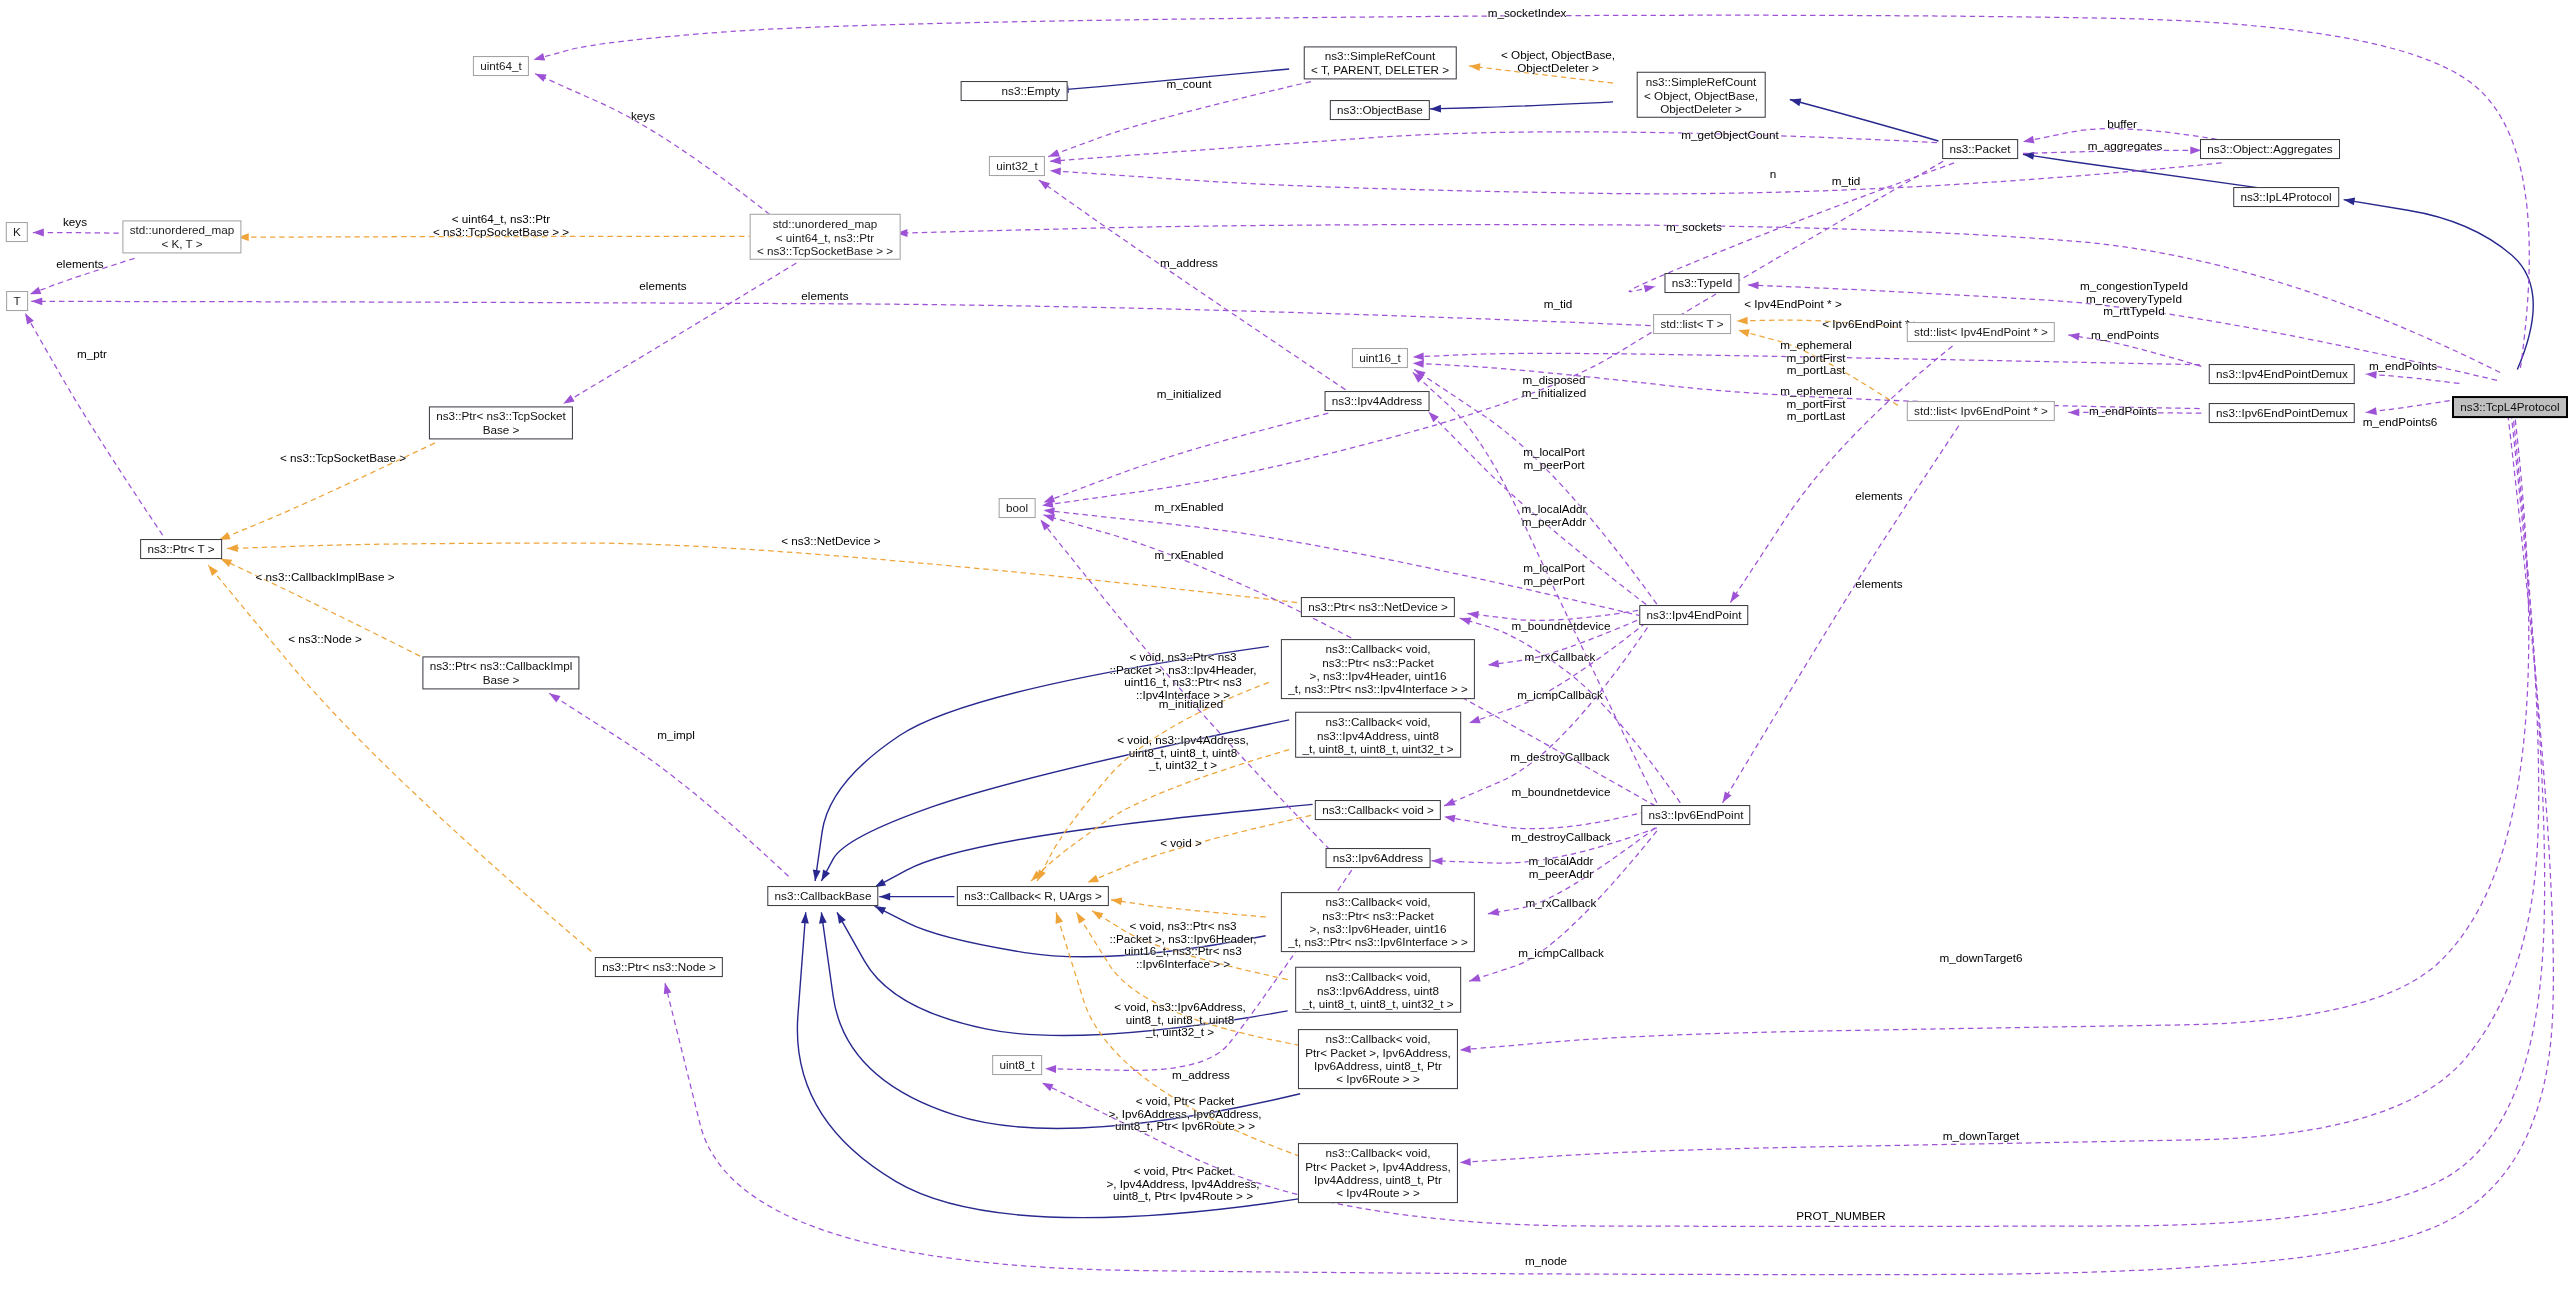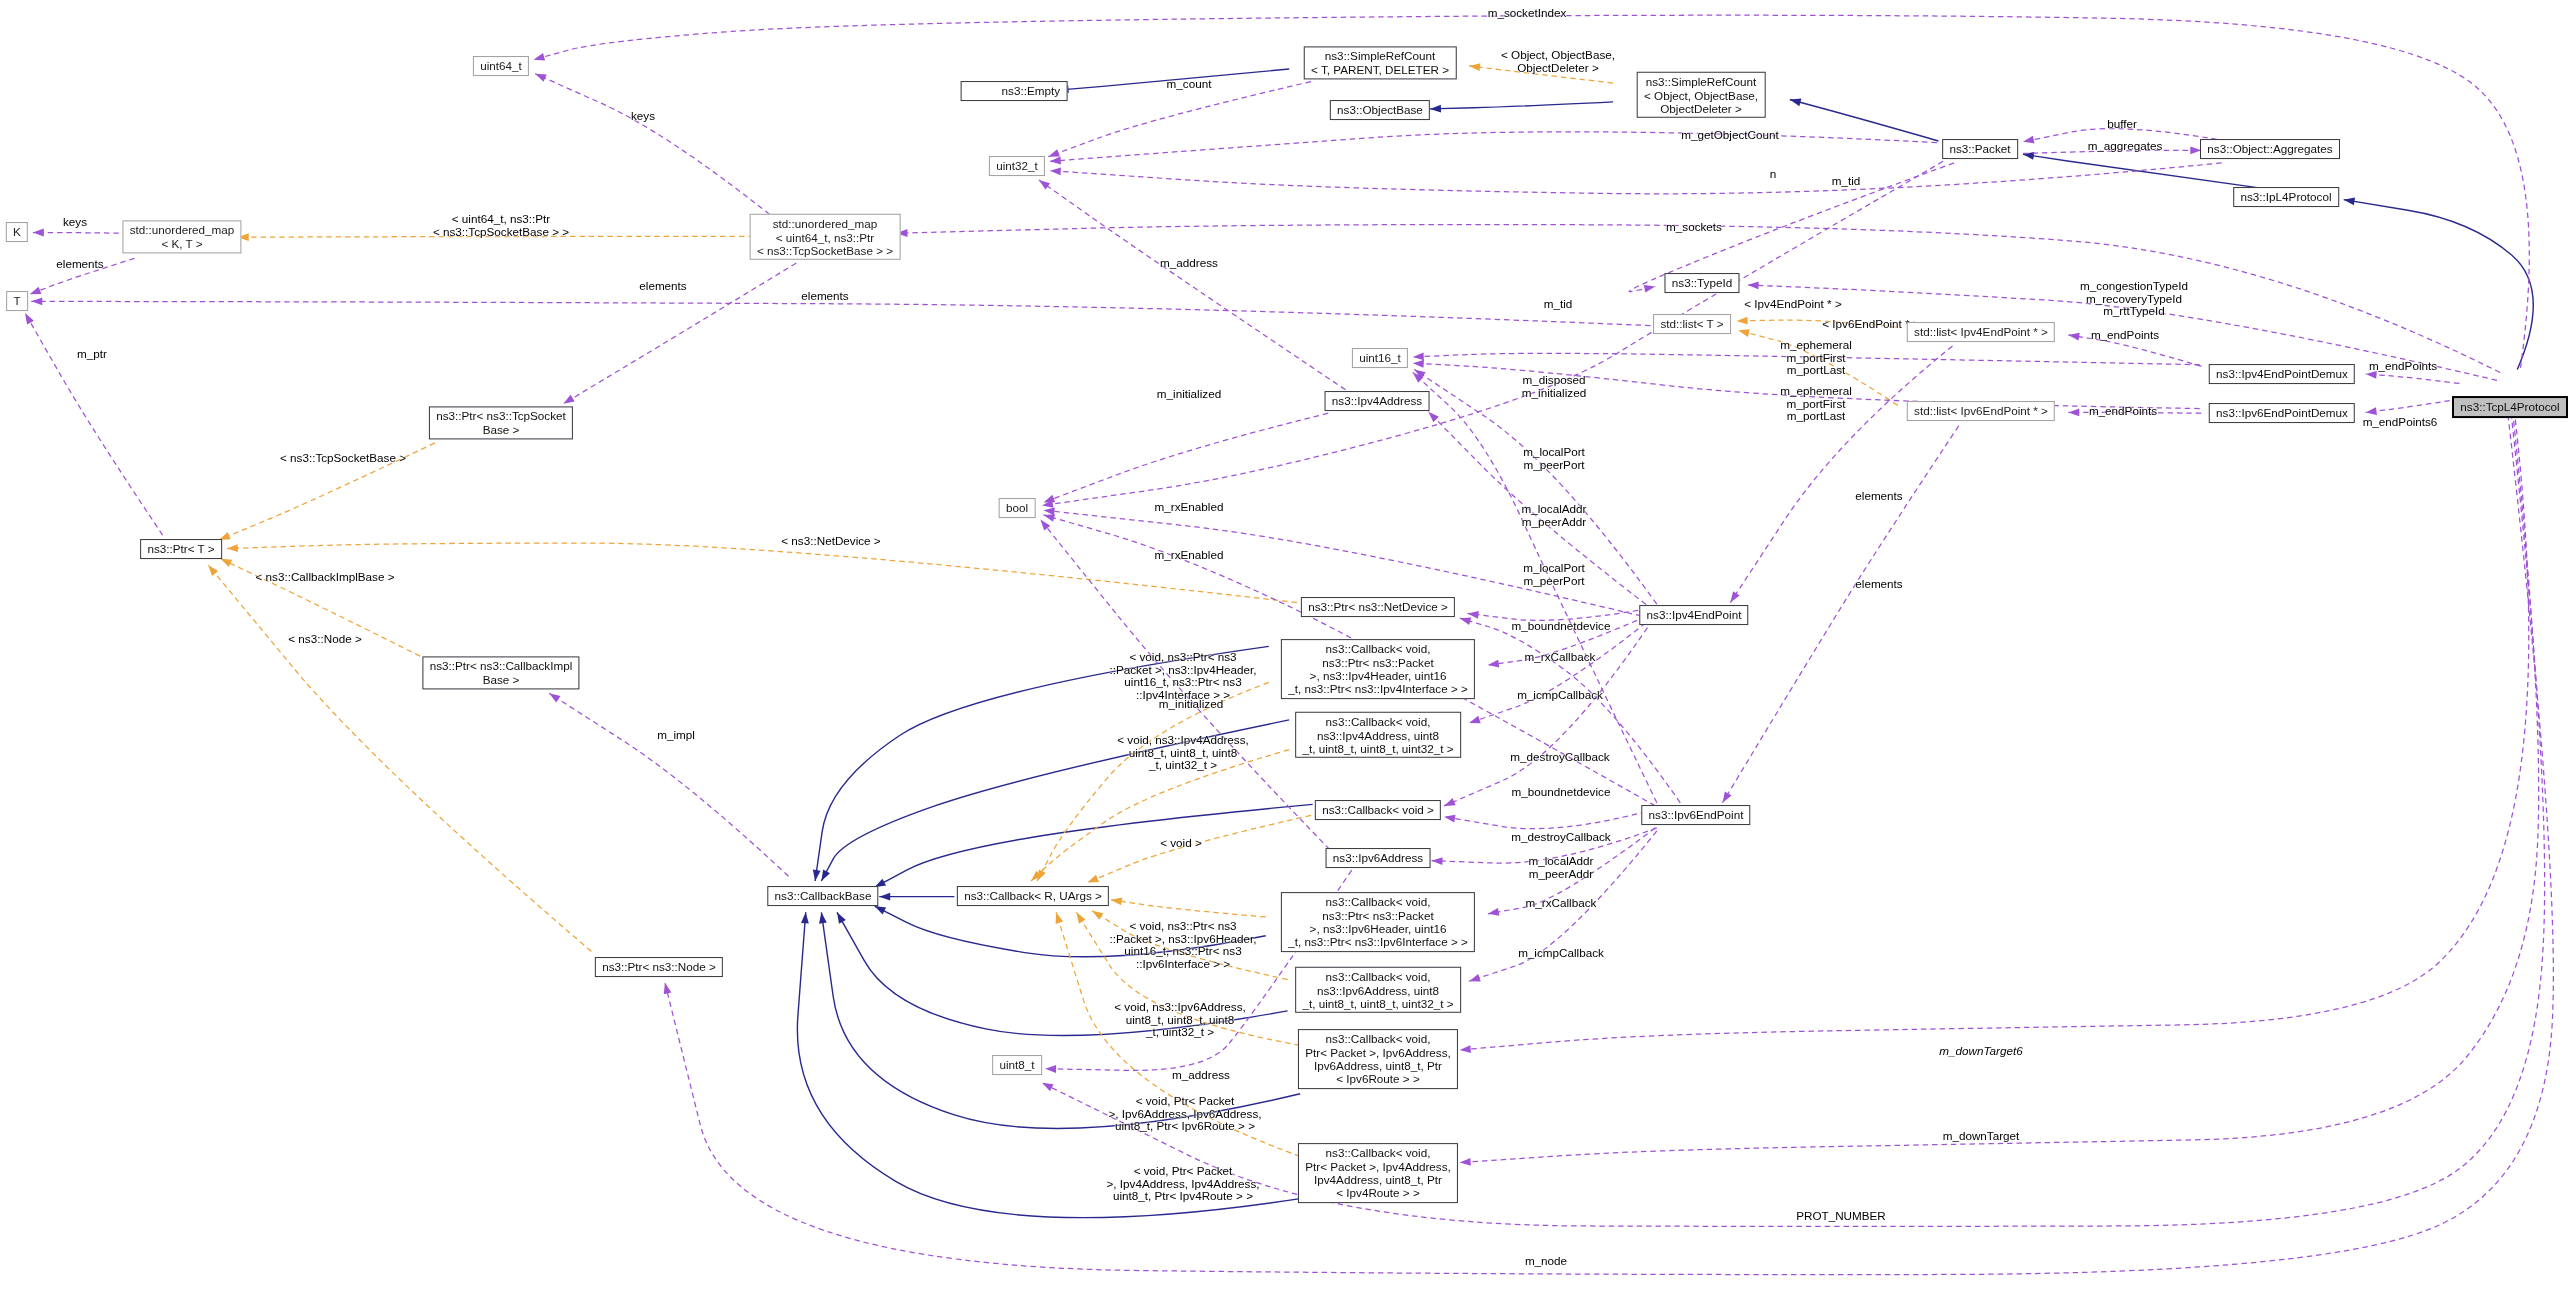--- a/index.html
+++ b/index.html
@@ -248,21 +248,21 @@
     <div class="elabel" style="left: 1561px; top: 626px;">m_boundnetdevice</div>
     <div class="elabel" style="left: 1560px; top: 657px;">m_rxCallback</div>
     <div class="elabel" style="left: 1560px; top: 695px;">m_icmpCallback</div>
     <div class="elabel" style="left: 1560px; top: 757px;">m_destroyCallback</div>
     <div class="elabel" style="left: 1561px; top: 792px;">m_boundnetdevice</div>
     <div class="elabel" style="left: 1561px; top: 837px;">m_destroyCallback</div>
     <div class="elabel" style="left: 1561px; top: 903px;">m_rxCallback</div>
     <div class="elabel" style="left: 1561px; top: 953px;">m_icmpCallback</div>
     <div class="elabel" style="left: 1191px; top: 704px;">m_initialized</div>
     <div class="elabel" style="left: 1201px; top: 1075px;">m_address</div>
-    <div class="elabel" style="left: 1981px; top: 1051px; font-style: italic;">m_downTarget6</div>
+    <div class="elabel" style="left: 1981px; top: 958px;">m_downTarget6</div>
     <div class="elabel" style="left: 1981px; top: 1136px;">m_downTarget</div>
     <div class="elabel" style="left: 1841px; top: 1216px;">PROT_NUMBER</div>
     <div class="elabel" style="left: 1546px; top: 1261px;">m_node</div>
     <div class="elabel" style="left: 676px; top: 735px;">m_impl</div>
     <div class="node plain" style="left: 501px; top: 66px;">uint64_t</div>
     <div class="node link" style="left: 1014px; top: 91px; padding-left: 40px;">ns3::Empty</div>
     <div class="node link" style="left: 1380px; top: 63px;">ns3::SimpleRefCount
 &lt; T, PARENT, DELETER &gt;</div>
     <div class="node link" style="left: 1380px; top: 110px;">ns3::ObjectBase</div>
     <div class="node link" style="left: 1701px; top: 95px;">ns3::SimpleRefCount

